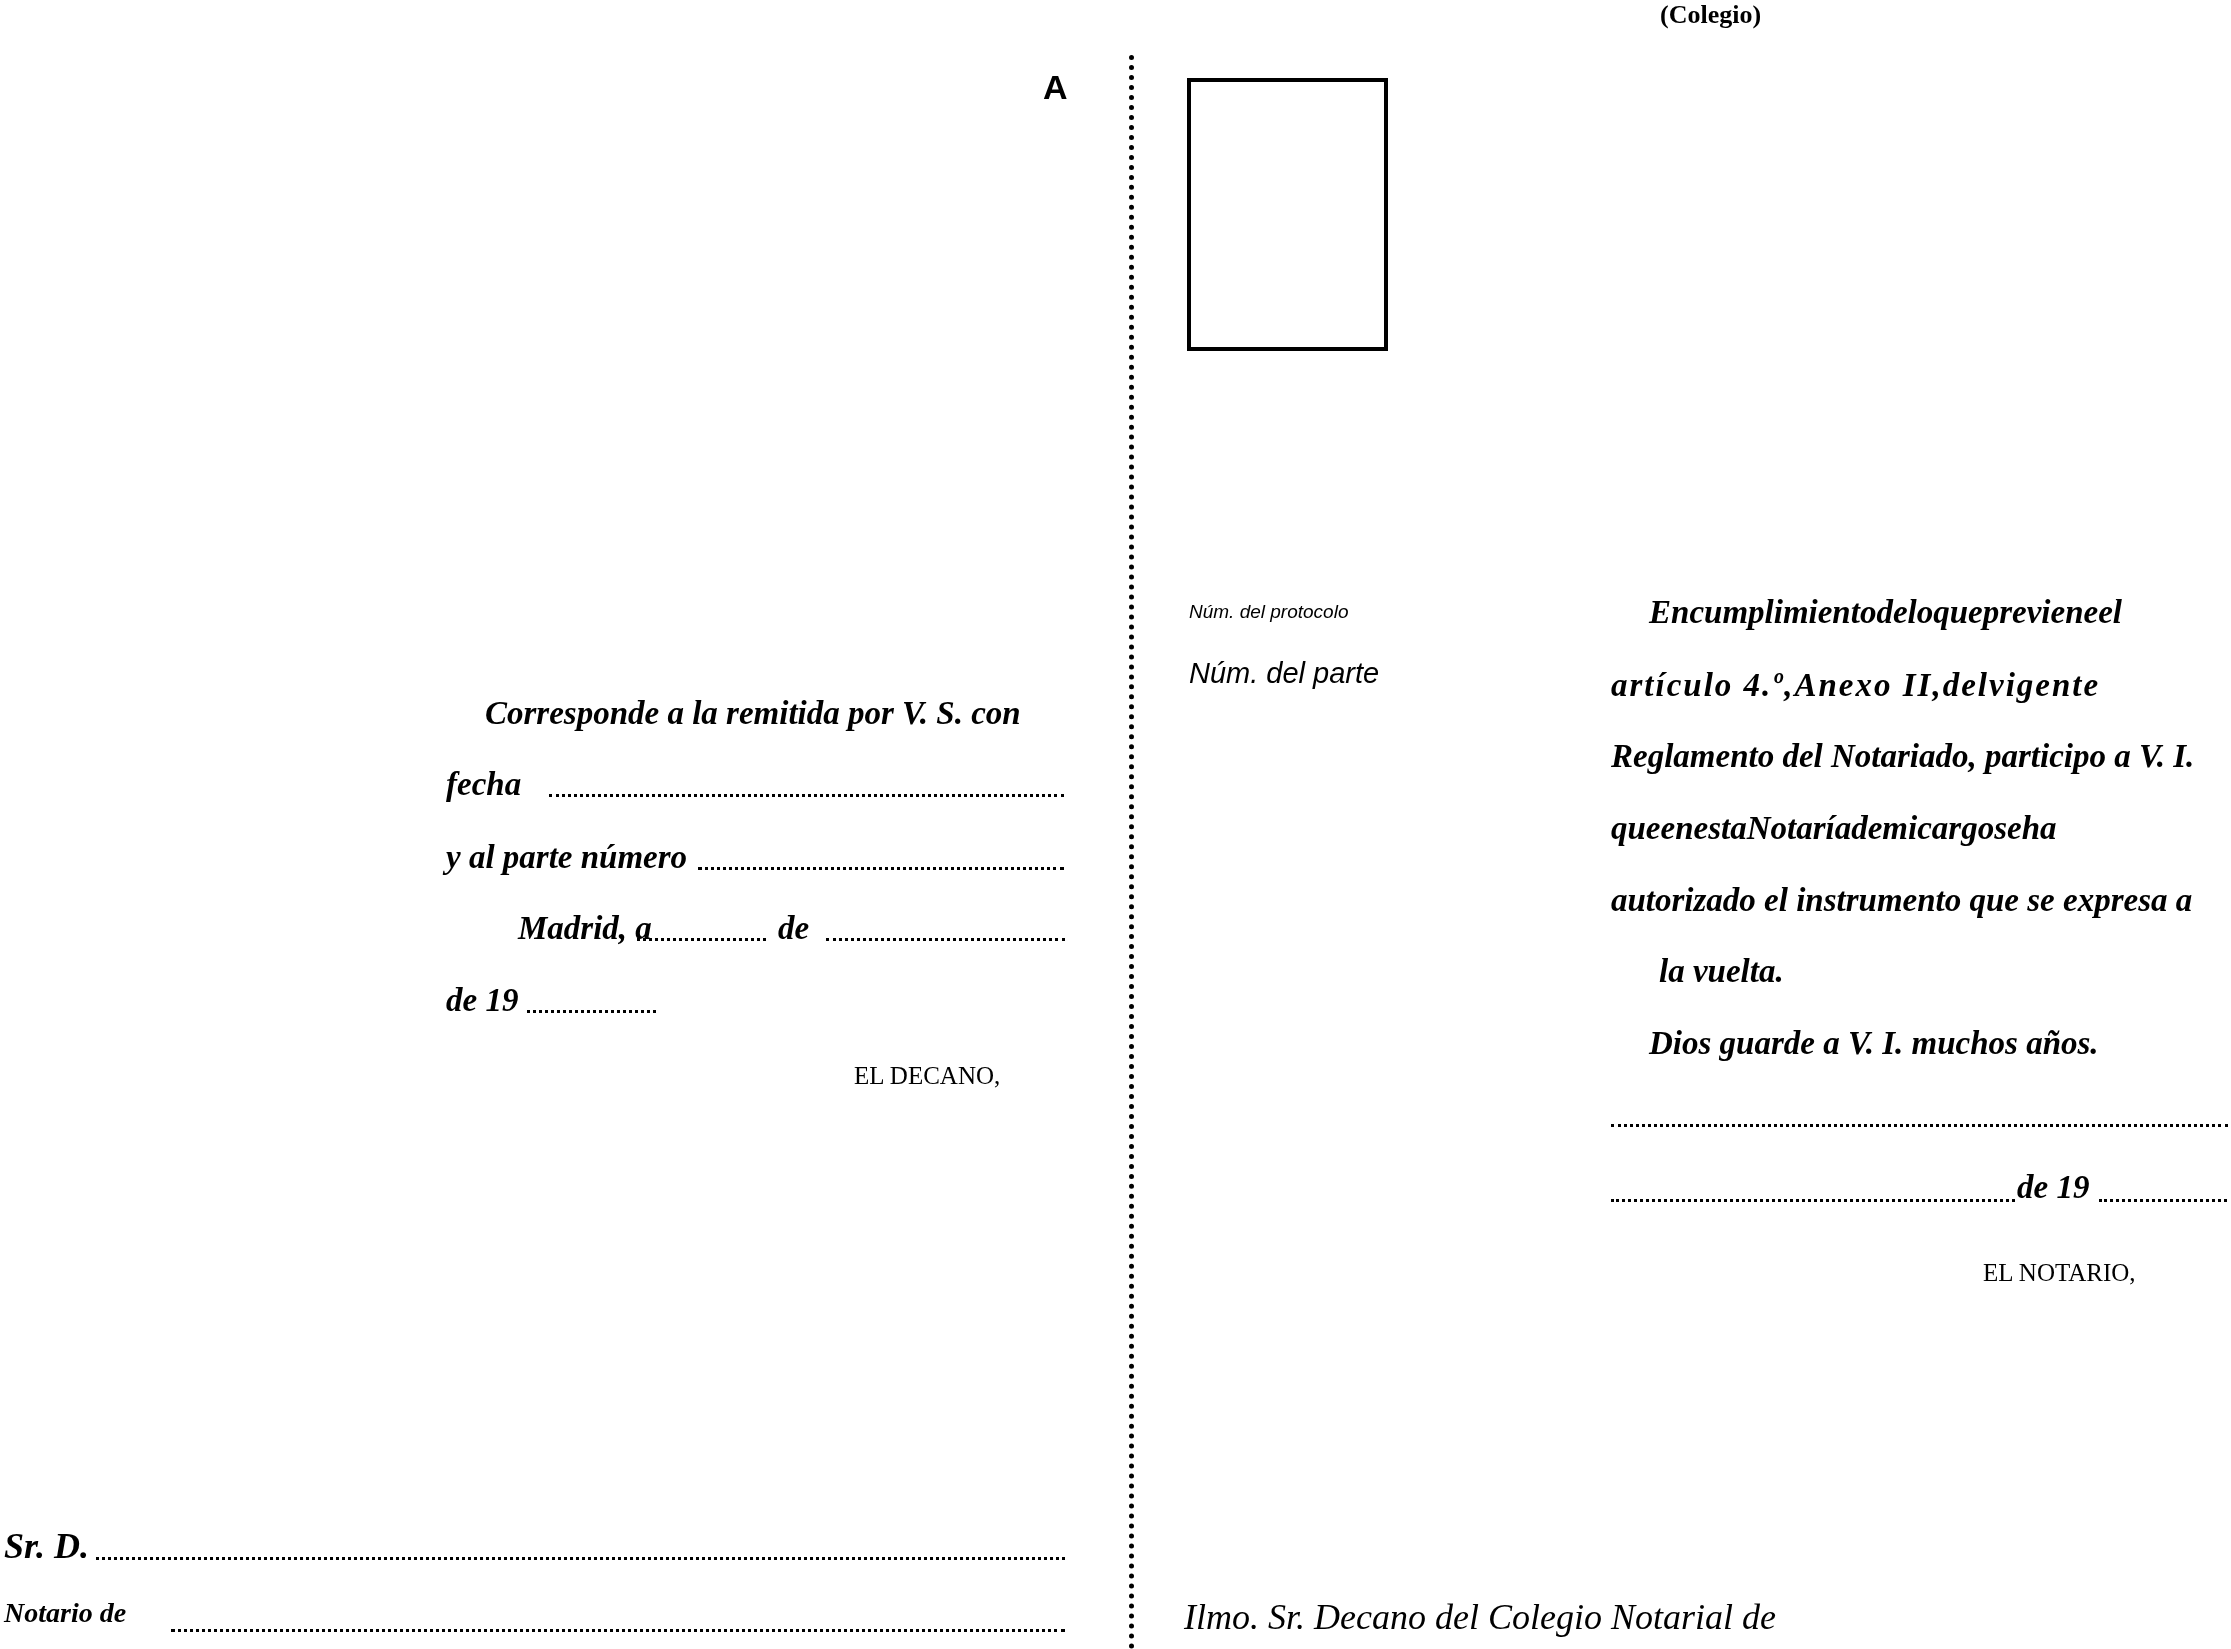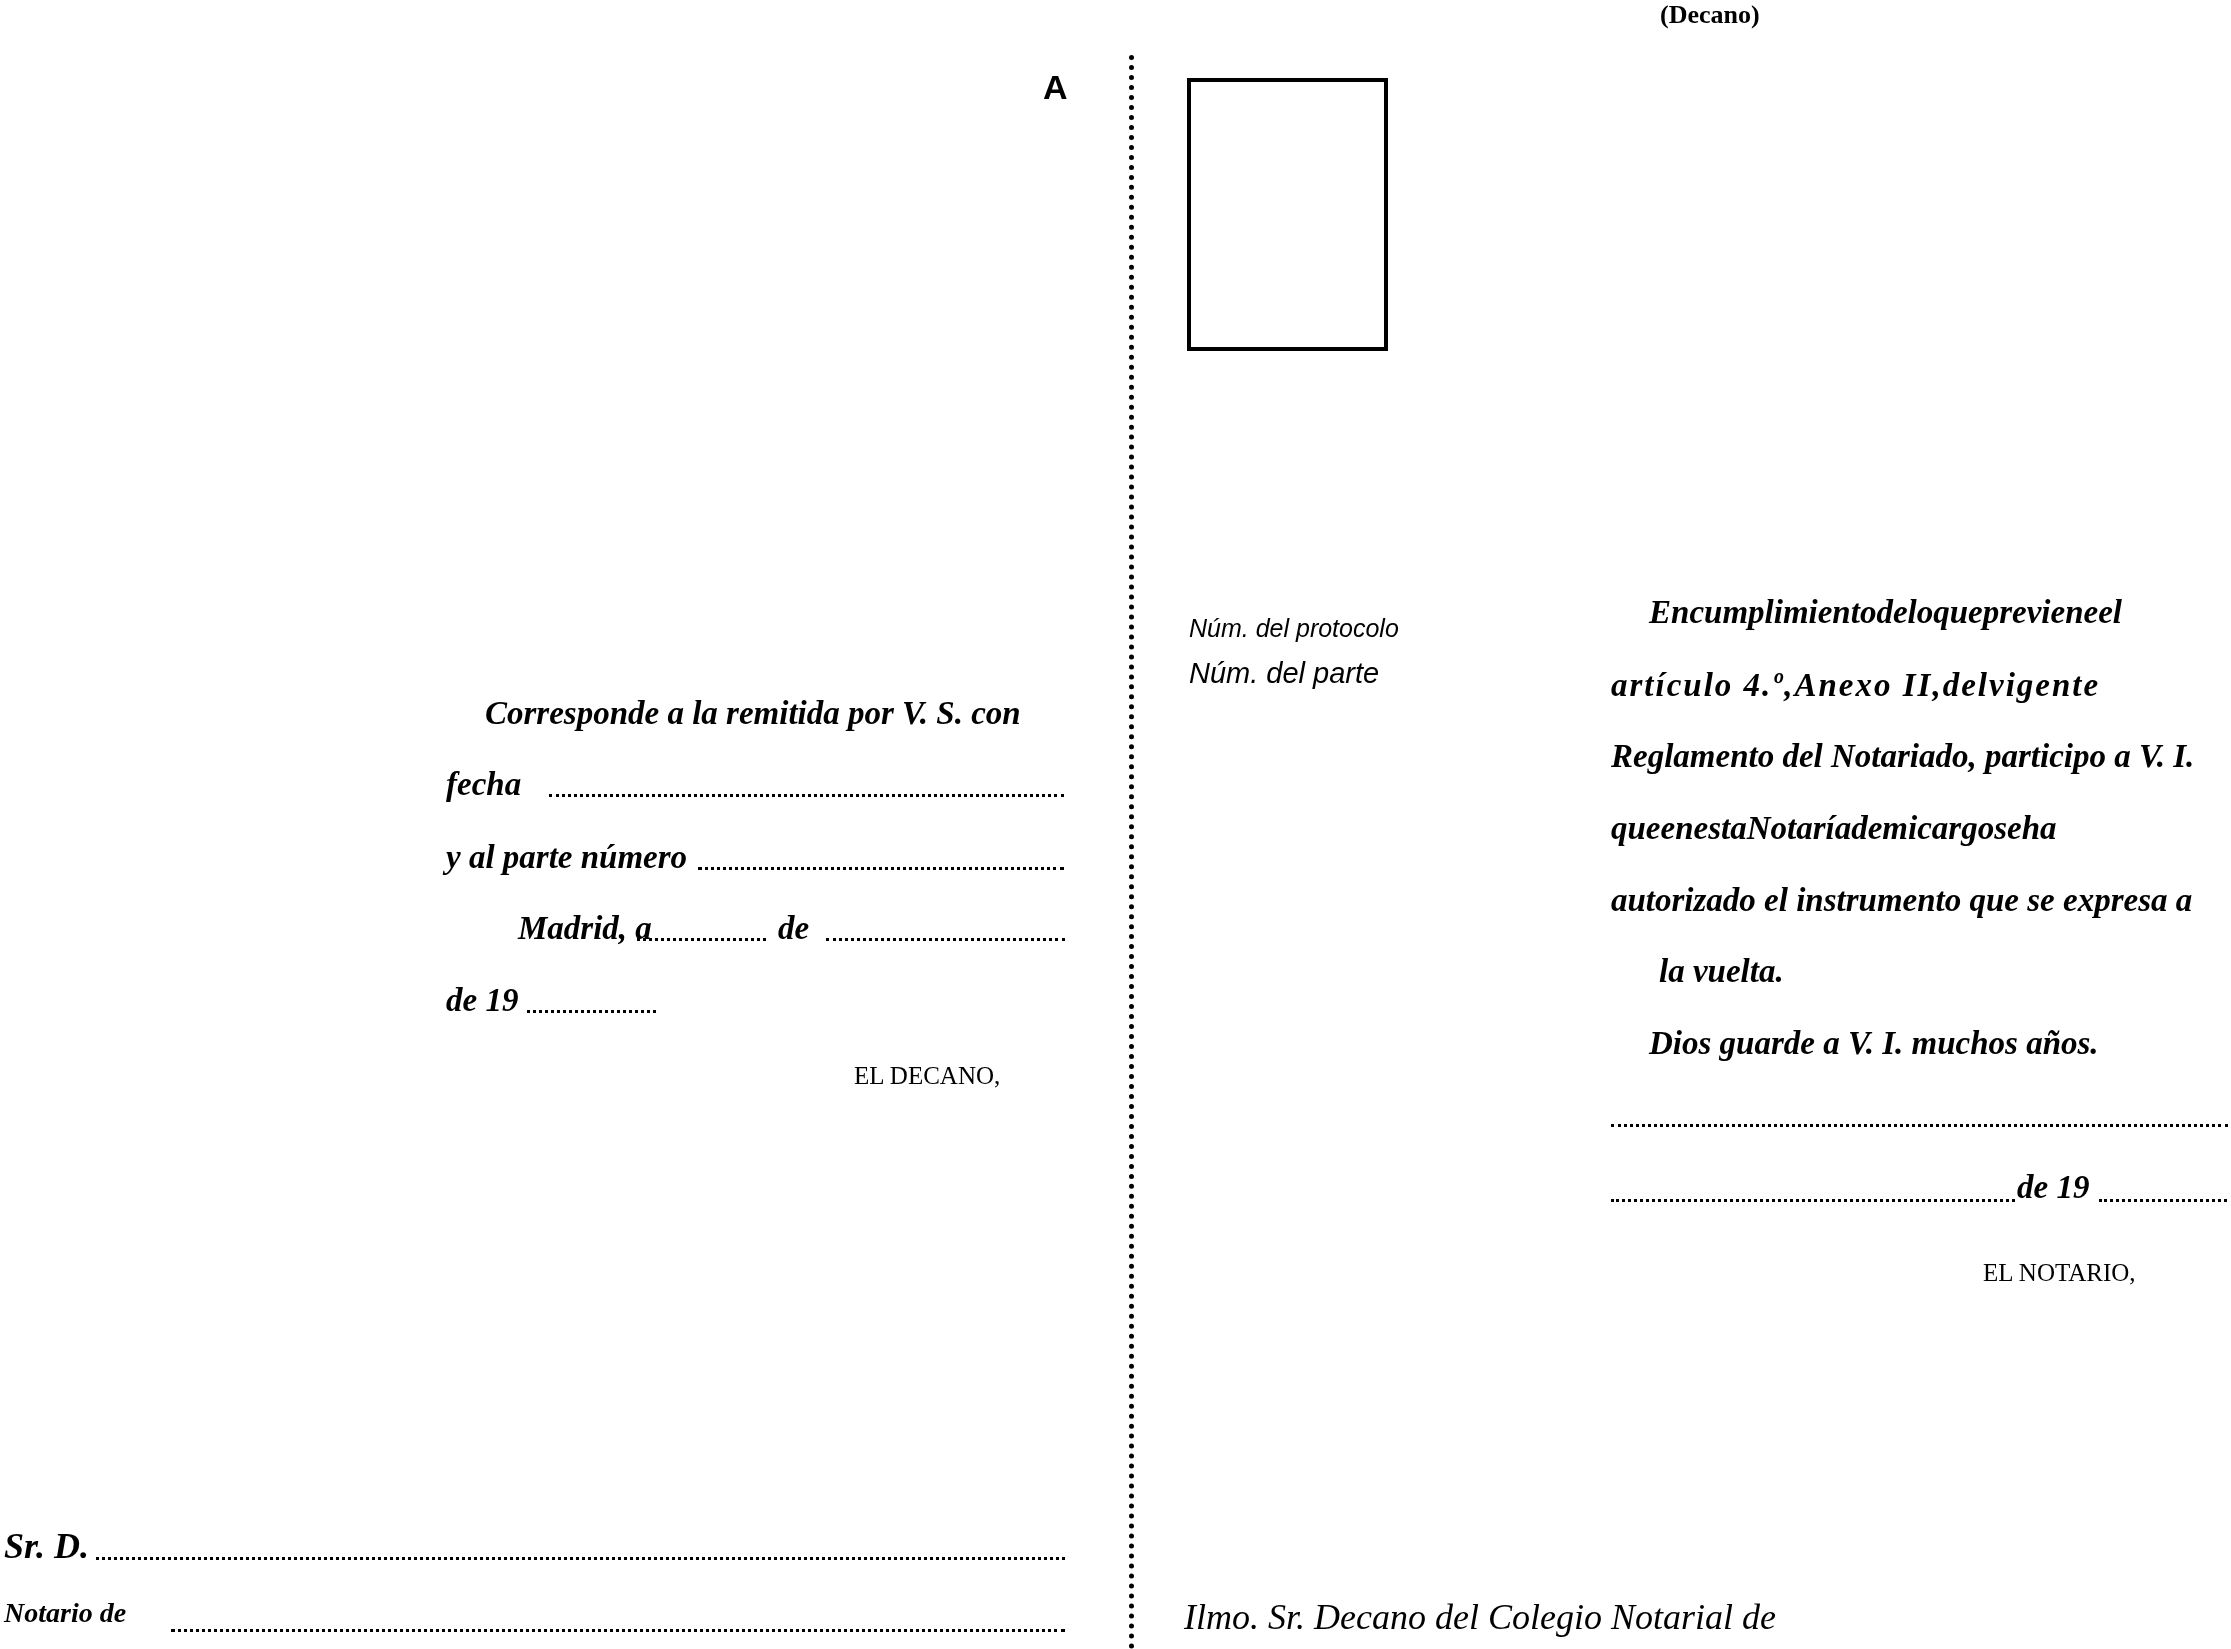--- a/index.html
+++ b/index.html
@@ -12,21 +12,21 @@
     .dots { position: absolute; height: 0; border-bottom: 3px dotted #000; }
     .divider { position: absolute; left: 1129px; top: 55px; width: 0; height: 1595px; border-left: 5px dotted #000; }
     .stamp { position: absolute; left: 1187px; top: 78px; width: 193px; height: 265px; border: 4px solid #000; }
     .label-a { position: absolute; left: 1043px; top: 68px; font-family: "Liberation Sans", sans-serif; font-weight: bold; font-size: 34px; }
     .reverso { position: absolute; left: 1660px; top: 0px; font-family: "Liberation Serif", serif; font-weight: bold; font-size: 26px; }
     .justify-line { display: flex; justify-content: flex-start; }
   </style>
 </head>
 <body>
 
-<div class="reverso">(Decano)</div>
+<div class="reverso">(Colegio)</div>
 <div class="label-a">A</div>
 
 <div class="divider"></div>
 
 <div>
   <div class="abs it fs34" style="left:485px; top:695px;">Corresponde a la remitida por V. S. con</div>
 
   <div class="abs it fs34" style="left:446px; top:766px;">fecha</div>
   <div class="dots" style="left:549px; top:794px; width:515px;"></div>
 
@@ -46,21 +46,21 @@
   <div class="abs it" style="left:4px; top:1525px; font-size:36px;">Sr. D.</div>
   <div class="dots" style="left:96px; top:1557px; width:969px;"></div>
 
   <div class="abs it" style="left:4px; top:1597px; font-size:28px;">Notario de</div>
   <div class="dots" style="left:171px; top:1629px; width:894px;"></div>
 </div>
 
 <div>
   <div class="stamp"></div>
 
-  <div class="abs itl" style="left:1189px; top:614px; font-size:25px;">Núm. del protocolo</div>
+  <div class="abs itl" style="left:1189px; top:601px; font-size:19px;">Núm. del protocolo</div>
   <div class="abs itl" style="left:1189px; top:657px; font-size:29px;">Núm. del parte</div>
 
   <div class="abs it fs34 justify-line" style="left:1649px; top:594px; width:580px;">
     <span>En</span>
     <span>cumplimiento</span>
     <span>de</span>
     <span>lo</span>
     <span>que</span>
     <span>previene</span>
     <span>el</span>

